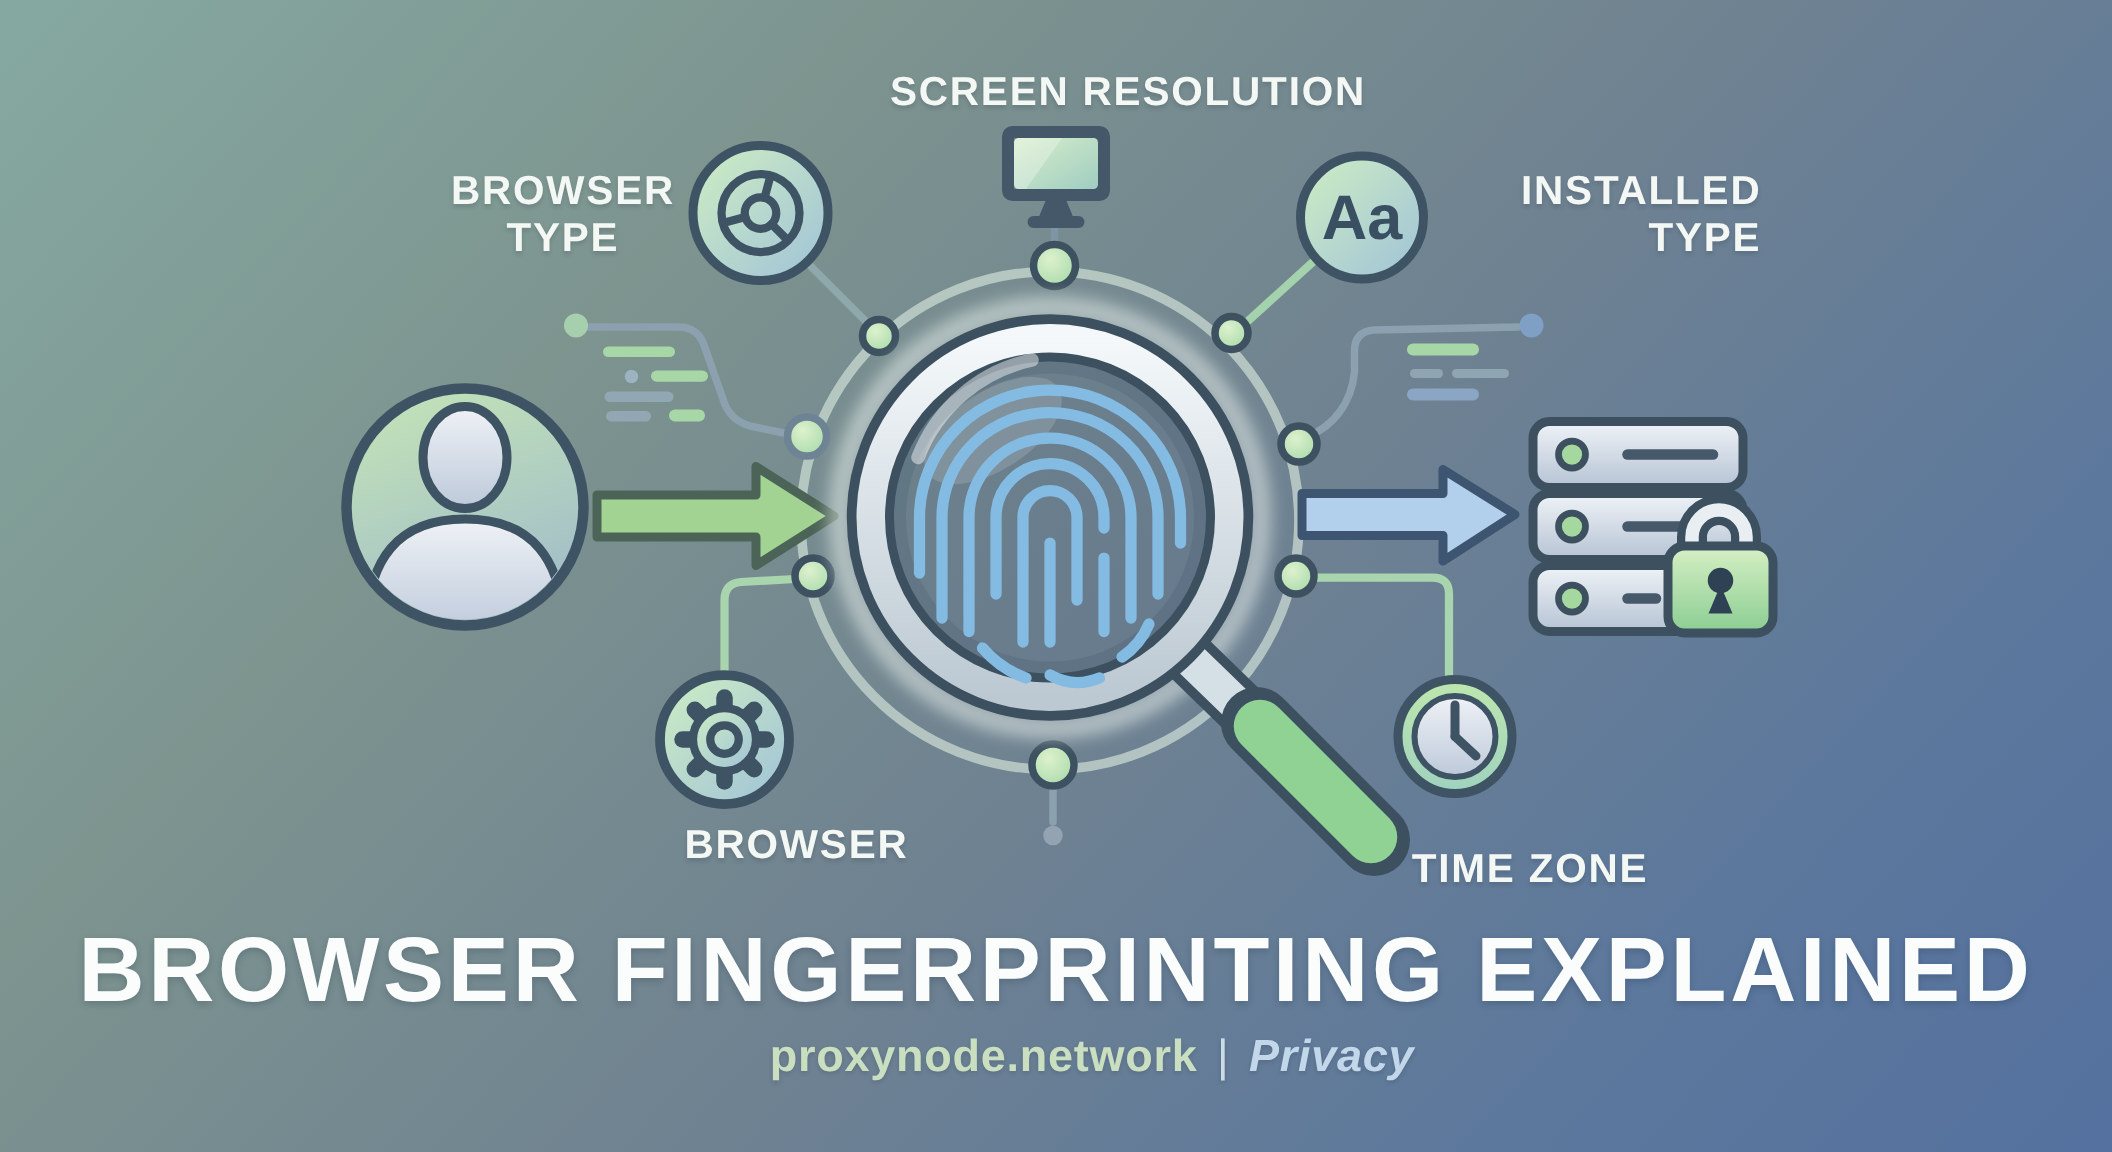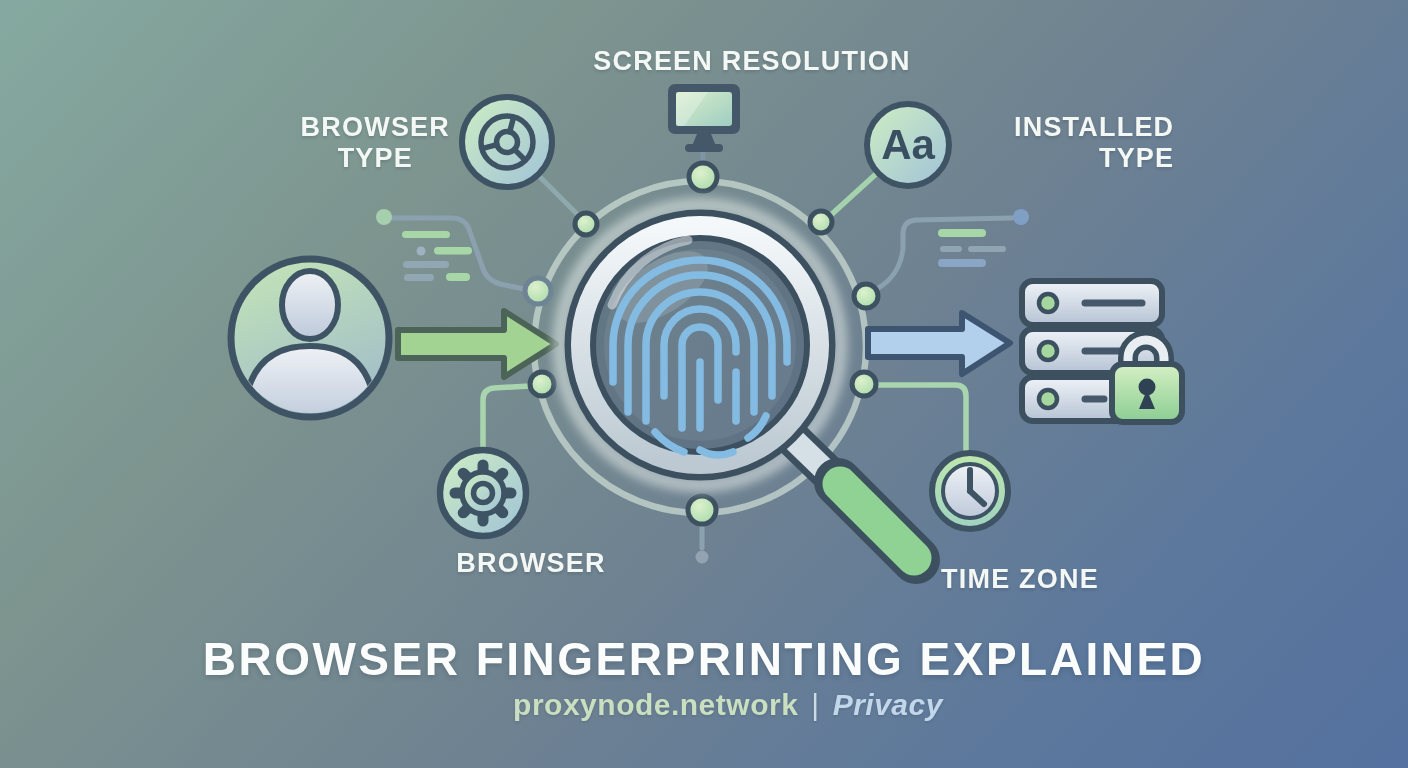--- a/index.html
+++ b/index.html
@@ -14,22 +14,22 @@
     letter-spacing:1.2px;line-height:31px;
     text-shadow:0 2px 3px rgba(25,40,55,.18);
     padding-left:48px;
   }
   .lbl-screen{top:46px;left:0;width:1408px;text-align:center;}
   .lbl-browser{top:112px;right:958px;text-align:center;}
   .lbl-fonts{top:112px;left:966px;text-align:right;}
   .lbl-plugins{top:548px;left:333px;width:300px;text-align:center;}
   .lbl-timezone{top:564px;left:822px;width:300px;text-align:center;}
   .main-title{
-    position:absolute;top:632px;left:0;width:1408px;text-align:center;
-    color:#fbfdfc;font-weight:700;font-size:46px;letter-spacing:2.5px;
+    position:absolute;top:611px;left:0;width:1408px;text-align:center;
+    color:#fbfdfc;font-weight:700;font-size:61px;letter-spacing:2.5px;
     text-shadow:0 2px 5px rgba(25,40,60,.22);
   }
   .footer-line{
     position:absolute;top:688px;left:0;width:1408px;
     display:flex;justify-content:center;align-items:baseline;gap:13px;
     font-weight:700;font-size:30px;letter-spacing:.5px;
     text-shadow:0 1px 3px rgba(25,40,60,.18);
     padding-left:24px;
   }
   .footer-site{color:#c9dfc0;}

